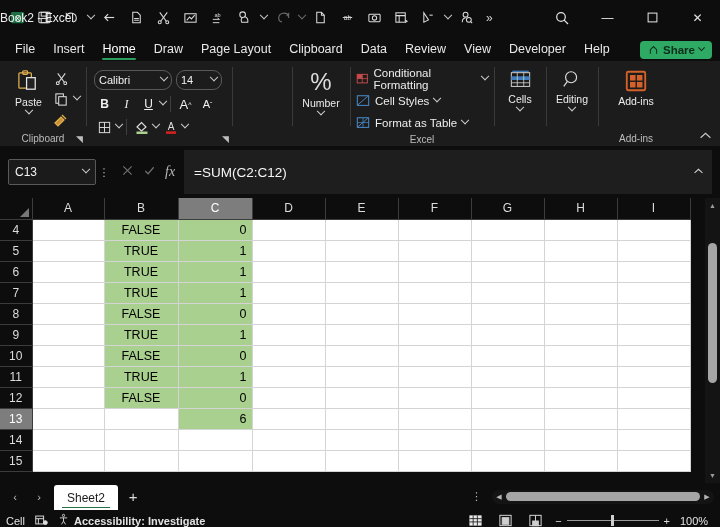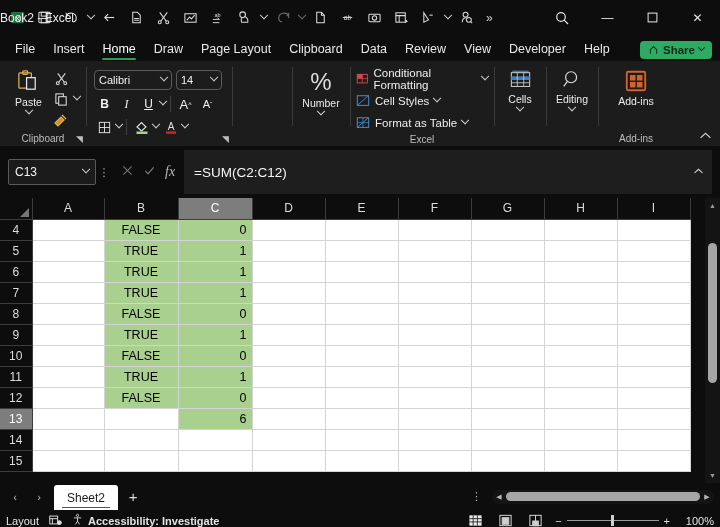--- a/index.html
+++ b/index.html
@@ -41,21 +41,21 @@
   .rgbody{ display:flex; align-items:flex-start; flex:1; }
   .bigbtn{ width:52px; display:flex; flex-direction:column; align-items:center; justify-content:flex-start;
            padding-top:4px; gap:2px; font-size:10.5px; color:#ececec; }
   .bigbtn .lbl{ font-size:10.5px; }
   .dd{ font-size:7px; color:#cfcfcf; line-height:6px;}
   .smallcol{ display:flex; flex-direction:column; gap:3px; padding-top:4px;}
   .smallrow{ display:flex; align-items:center; gap:3px; font-size:11px; color:#e9e9e9;}
   .iconbtn{ width:20px; height:18px; display:flex; align-items:center; justify-content:center; color:#e5e5e5;}
   .fontrow1{ display:flex; align-items:center; gap:4px; padding:5px 0 0 2px;}
   .combo{ border:1px solid #5a5a5a; background:#1c1c1c; height:20px; display:flex; align-items:center;
-          padding:0 4px; font-size:11px; color:#f0f0f0; border-radius:4px; }
+          padding:0 4px; font-size:11px; color:#f0f0f0; border-radius:9px; }
   .combo .cv{ flex:1; }
   .combo .cd{ margin-left:5px; font-size:7px; color:#c9c9c9;}
   .fontrow2{ display:flex; align-items:center; gap:1px; padding:4px 0 0 2px;}
   .fbtn{ width:21px; height:20px; display:flex; align-items:center; justify-content:center; font-size:12px; color:#f0f0f0;}
   .sep{ width:1px; height:16px; background:#3f3f3f; margin:0 3px;}
   .fontrow3{ display:flex; align-items:center; gap:1px; padding:3px 0 0 2px;}
   .dlg{ position:absolute; right:3px; bottom:2px; font-size:9px; color:#bdbdbd;}
   .styleitem{ display:flex; align-items:center; gap:5px; font-size:11.5px; color:#ededed; height:20px;}
   .collapse{ position:absolute; right:8px; bottom:4px; color:#c8c8c8; font-size:10px;}
   
@@ -105,21 +105,21 @@
   .hsb .ha{ width:14px; text-align:center; color:#b5b5b5; font-size:7px;}
   .hsb .hthumb{ position:absolute; left:14px; right:14px; height:9px; background:#a6a6a6; border-radius:5px;}
   
   .status{ height:21px; background:#0d0d0d; display:flex; align-items:center; font-size:11px; color:#e3e3e3; padding:0 6px; gap:9px;}
   .status .right{ margin-left:auto; display:flex; align-items:center; gap:10px;}
   .viewbtn{ width:20px; height:16px; display:flex; align-items:center; justify-content:center; color:#dcdcdc;}
   .viewbtn.active{ color:#ffffff;}
   .zoomsl{ display:flex; align-items:center; gap:5px; color:#dcdcdc; font-size:11px;}
   .zline{ width:92px; height:1px; background:#9a9a9a; position:relative;}
   .zknob{ position:absolute; left:44px; top:-5px; width:3px; height:11px; background:#cfcfcf;}
-  .zpct{ width:34px; text-align:right; font-size:11px;}
+  .zpct{ width:34px; font-size:11px;}
 </style>
 </head>
 <body>
 
 <div class="titlebar">
   <div class="qat">
     <div class="qat-btn">
       <svg width="15" height="15" viewBox="0 0 16 16">
           <rect x="1" y="2" width="14" height="12" rx="1.5" fill="#1d7044"></rect>
           <text x="8" y="11.5" font-size="8" fill="#fff" text-anchor="middle" font-family="Liberation Sans">X</text>
@@ -687,21 +687,21 @@
     <div class="hkebab">⋮</div>
     <div class="hsb">
       <span class="ha">◀</span>
       <div class="hthumb"></div>
       <span class="ha" style="margin-left:auto">▶</span>
     </div>
   </div>
 </div>
 
 <div class="status">
-  <span>Layout</span>
+  <span>Cell</span>
   <span>
     <svg width="14" height="14" viewBox="0 0 16 16" fill="none" stroke="#dcdcdc" stroke-width="1.1">
         <rect x="2" y="3.5" width="9" height="9"></rect>
         <path d="M2 6.5h9M5 6.5v6"></path>
         <circle cx="13" cy="11" r="2.2" fill="#dcdcdc"></circle>
       </svg>
   </span>
   <span style="display:flex;align-items:center;gap:4px">
     <span>
       <svg width="13" height="13" viewBox="0 0 16 16" fill="none" stroke="#dcdcdc" stroke-width="1.1">

